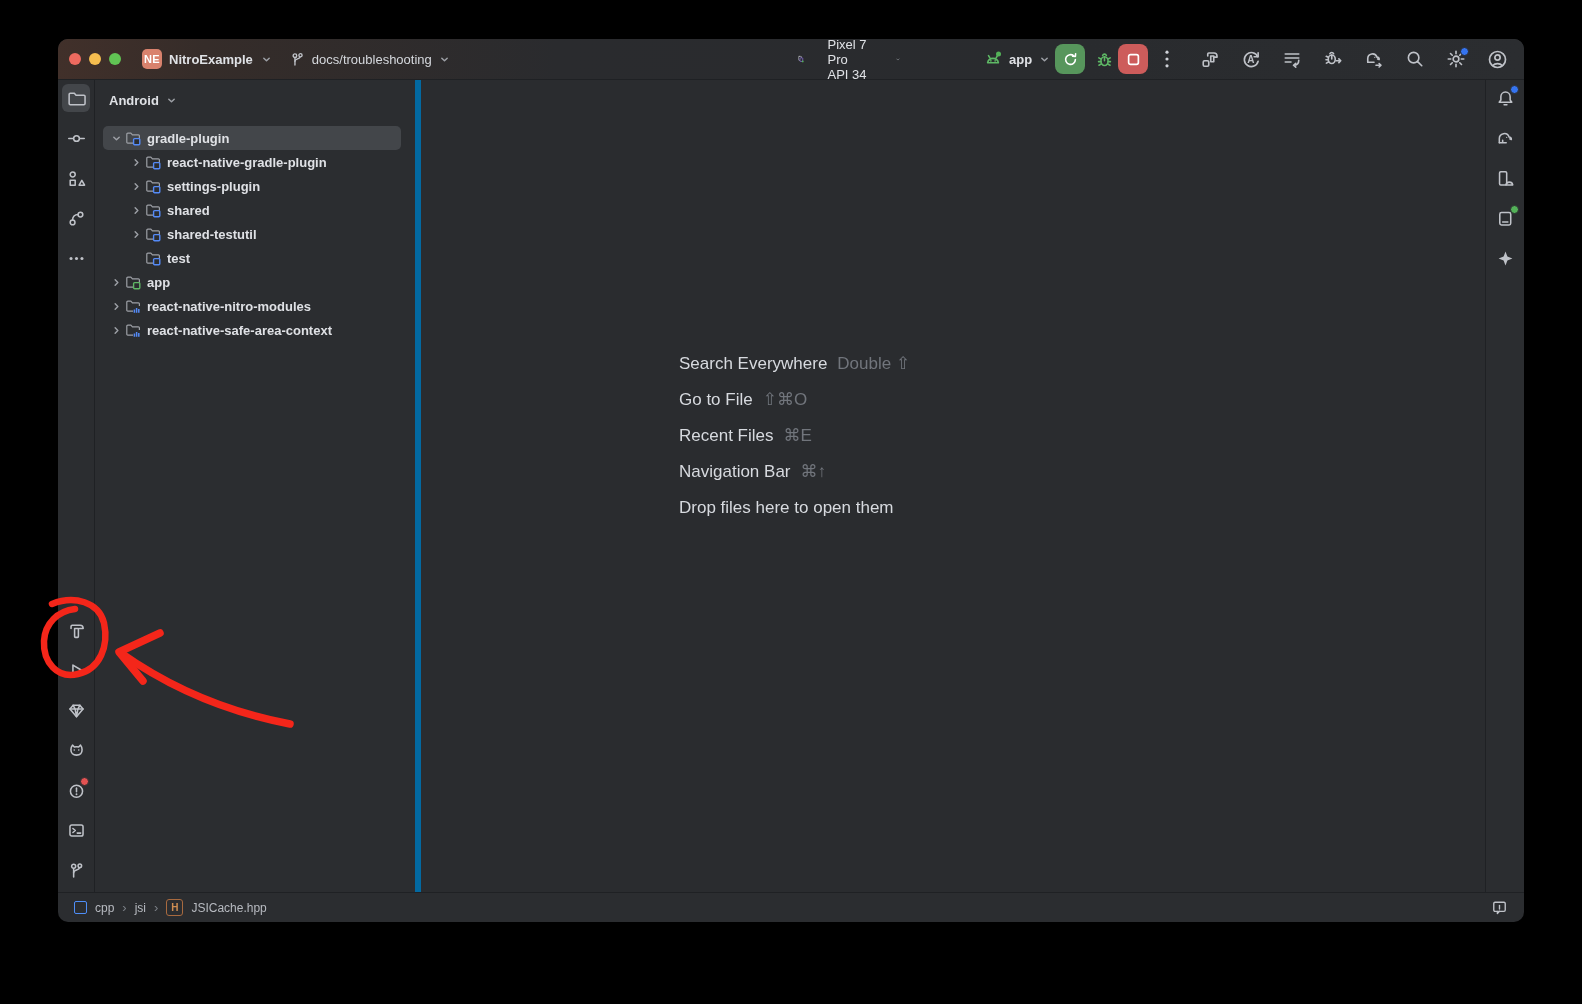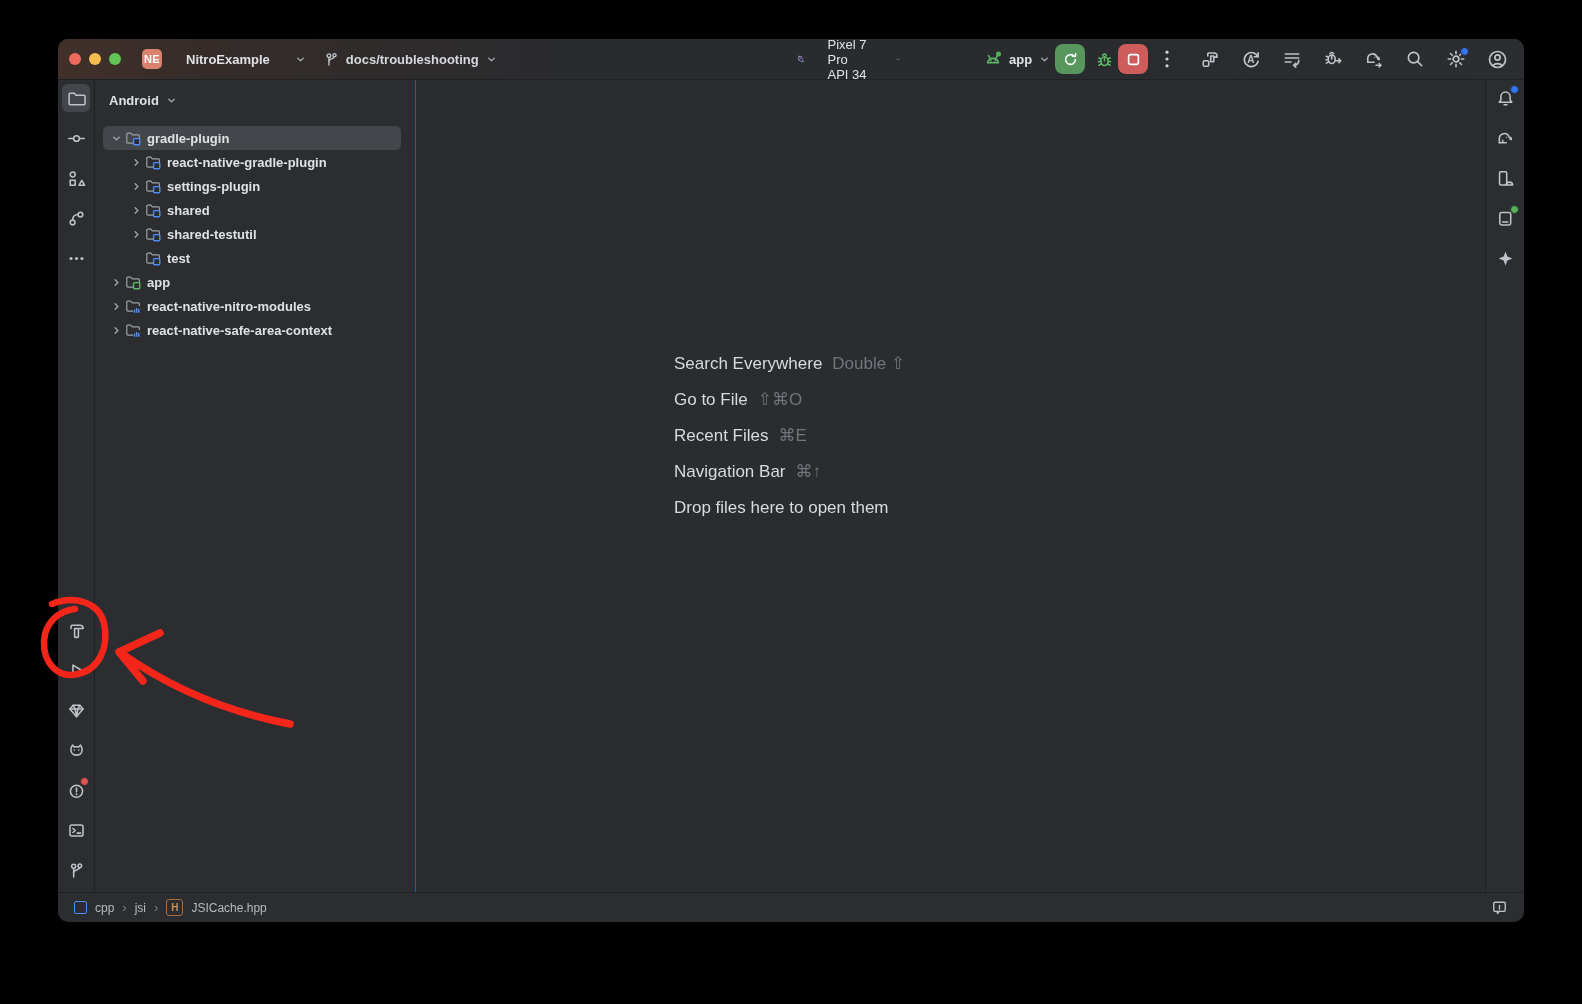--- a/index.html
+++ b/index.html
@@ -8,24 +8,24 @@
   .window{position:absolute;left:58px;top:39px;width:1466px;height:883px;background:#2b2d30;
     border-radius:10px;overflow:hidden;display:flex;flex-direction:column;
     box-shadow:0 22px 70px rgba(0,0,0,.65);}
   
   .titlebar{height:40px;flex:0 0 40px;position:relative;display:flex;align-items:center;
     background:linear-gradient(90deg,#41302a 0%,#352c29 10%,#2a2b2e 34%,#292b2e 70%,#2b2d30 100%);
     border-bottom:1px solid #1f2124;color:#dfe1e5;font-size:13px;}
   .traffic{display:flex;gap:8px;padding-left:11px;}
   .tl{width:12px;height:12px;border-radius:50%;}
   .tl.red{background:#ee6a5f}.tl.yel{background:#f5bd4f}.tl.grn{background:#61c454}
-  .chip{display:flex;align-items:center;gap:24px;margin-left:21px;font-weight:700;}
+  .chip{display:flex;align-items:center;gap:7px;margin-left:21px;font-weight:700;}
   .ne-badge{width:20px;height:20px;border-radius:5px;background:#d9826d;color:#fff;
     font-size:11px;font-weight:700;display:flex;align-items:center;justify-content:center;letter-spacing:.3px;}
-  .branch{display:flex;align-items:center;gap:6px;margin-left:18px;font-weight:700;color:#d5d8dd;justify-content:flex-end;}
+  .branch{display:flex;align-items:center;gap:6px;margin-left:18px;font-weight:400;color:#d5d8dd;justify-content:flex-end;}
   .chev-s{width:9px;height:9px;margin-left:2px;}
   .chev-s polyline{fill:none;stroke:#9da0a6;stroke-width:1.6;stroke-linecap:round;stroke-linejoin:round;}
   .run-cluster{position:absolute;top:0;height:100%;}
   .g-device{position:absolute;left:739px;top:0;height:40px;display:flex;align-items:center;gap:23px;}
   .g-app{position:absolute;left:925px;top:0;height:40px;display:flex;align-items:center;gap:6px;font-weight:600;}
   .sq-btn{position:absolute;top:5px;width:30px;height:30px;border-radius:8px;display:flex;align-items:center;justify-content:center;}
   .run-btn{left:997px;background:#57965c;}
   .stop-btn{left:1060px;background:#cd5c5b;}
   .debug-btn{position:absolute;left:1036px;top:10px;width:20px;height:20px;display:flex;align-items:center;justify-content:center;}
   .more-dots{position:absolute;left:1101px;top:8px;width:16px;height:24px;display:flex;align-items:center;justify-content:center;}
@@ -39,21 +39,21 @@
   
   .content{flex:1;display:flex;min-height:0;}
   .stripe{width:36px;flex:0 0 36px;display:flex;flex-direction:column;align-items:center;
     padding:4px 0 8px 0;gap:12px;}
   .stripe.left{border-right:1px solid #1f2124;}
   .stripe.right{width:38px;flex:0 0 38px;border-left:1px solid #1f2124;}
   .sp-btn{width:28px;height:28px;border-radius:6px;display:flex;align-items:center;justify-content:center;position:relative;flex:0 0 28px;}
   .sp-btn.active{background:#43464a;}
   .spacer{flex:1;}
   
-  .panel{width:320px;flex:0 0 320px;border-right:1px solid #0369a1;color:#dfe1e5;overflow:hidden;}
+  .panel{width:320px;flex:0 0 320px;border-right:6px solid #0369a1;color:#dfe1e5;overflow:hidden;}
   .panel-head{padding:10px 0 0 14px;height:20px;display:flex;align-items:center;gap:6px;
     font-size:13px;font-weight:700;}
   .tree{margin-top:16px;font-size:13px;}
   .row{height:24px;display:flex;align-items:center;margin:0 14px 0 8px;border-radius:5px;
     padding-left:4px;white-space:nowrap;}
   .row.sel{background:#43464a;}
   .row.lvl1{padding-left:24px;}
   .chev{width:16px;height:16px;flex:0 0 16px;display:flex;align-items:center;justify-content:center;}
   .node-icon{width:16px;height:16px;flex:0 0 16px;margin:0 6px 0 2px;}
   .lbl{font-weight:700;color:#dfe1e5;}

